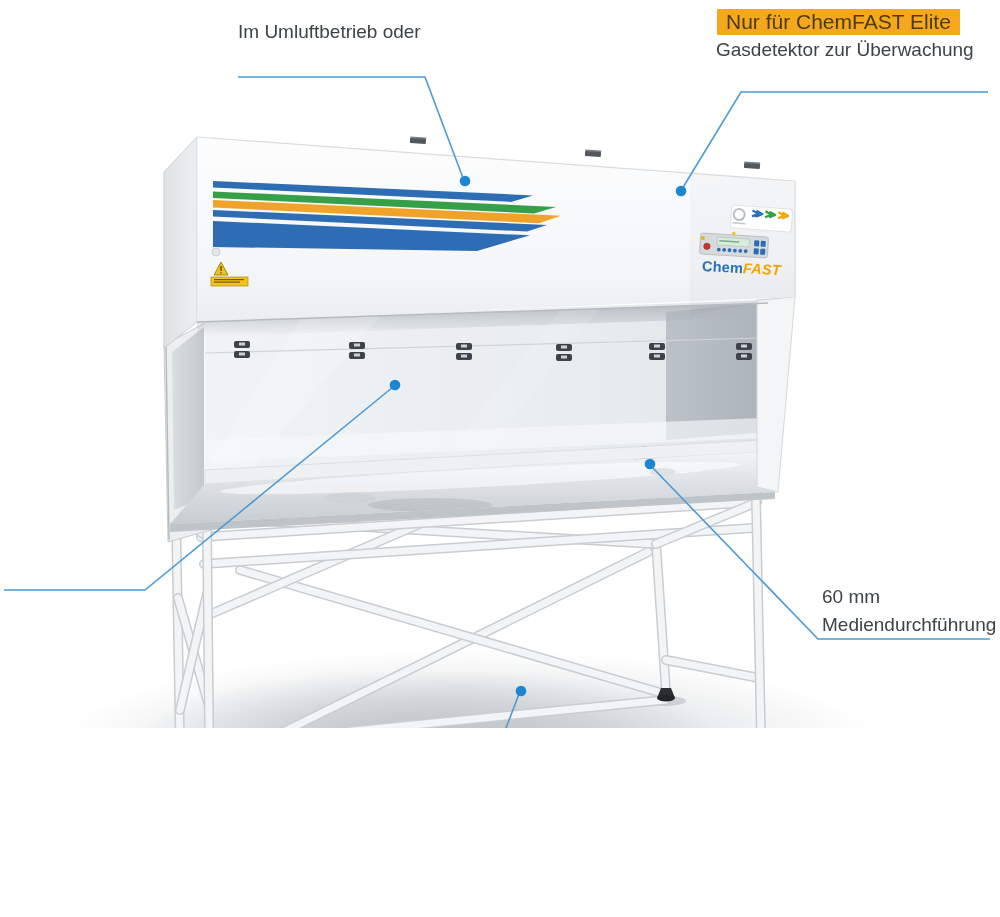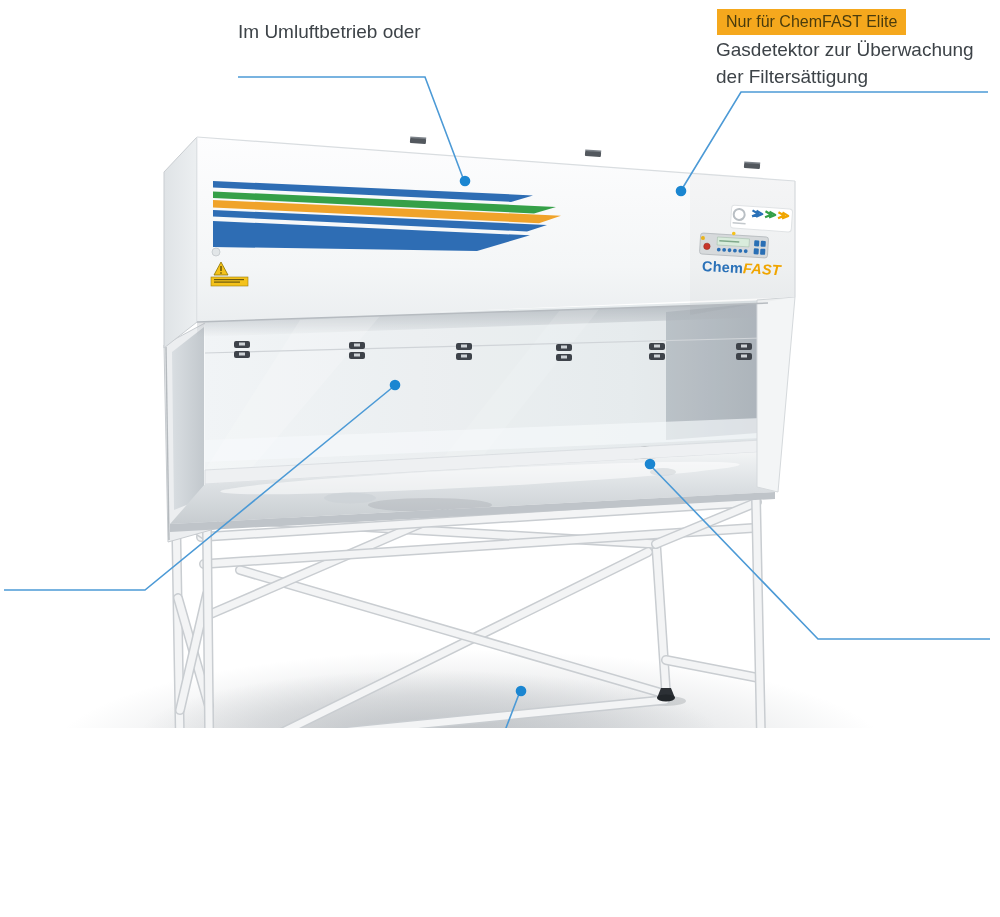--- a/index.html
+++ b/index.html
@@ -8,21 +8,21 @@
     --stripe-blue:#2e6db4; --stripe-green:#35a048; --stripe-orange:#f0a32a;
     --logo-blue:#2a71b8; --logo-orange:#f0a500;
   }
   html,body{margin:0;padding:0;background:#fff;}
   .stage{position:relative;width:1000px;height:728px;background:#fff;overflow:hidden;
          font-family:Liberation Sans, sans-serif;}
   .stage svg{position:absolute;left:0;top:0;}
   .label{position:absolute;color:var(--label-text);font-size:19px;line-height:29px;white-space:nowrap;}
   .label div{white-space:nowrap;}
   .badge{position:absolute;left:717px;top:9px;background:var(--badge-bg);color:var(--badge-text);
-         font-size:16px;line-height:21px;padding:2px 9px 3px 9px;white-space:nowrap;}
+         font-size:21px;line-height:21px;padding:2px 9px 3px 9px;white-space:nowrap;}
   .cl-line{fill:none;stroke:var(--callout-line);stroke-width:1.6px;}
   .cl-dot{fill:var(--callout-dot);}
   .stripe-b{fill:var(--stripe-blue);} .stripe-g{fill:var(--stripe-green);} .stripe-o{fill:var(--stripe-orange);}
   .tube-o{stroke:#c9cdd1;stroke-width:10;stroke-linecap:round;}
   .tube-i{stroke:#f3f4f5;stroke-width:7;stroke-linecap:round;}
   .wordmark{position:absolute;left:702px;top:258px;font-size:14.5px;font-weight:bold;
             letter-spacing:.2px;transform:rotate(3deg);transform-origin:left center;white-space:nowrap;}
   .wordmark .chem{color:var(--logo-blue);}
   .wordmark .fast{color:var(--logo-orange);font-style:italic;}
 </style>
@@ -302,23 +302,26 @@
   </g>
 </svg>
 
 <div class="label" style="left:238px;top:17px;">
   <div>Im Umluftbetrieb oder</div>
 </div>
 
 <div class="badge">Nur für ChemFAST Elite</div>
 <div class="label" style="left:716px;top:36px;line-height:27px;">
   <div>Gasdetektor zur Überwachung</div>
-  <div>der Filtersättigung</div>
-</div>
-
-
+</div>
+
+
+<div class="label" style="left:822px;top:583px;line-height:28px;">
+  <div>60 mm</div>
+  <div>Mediendurchführung</div>
+</div>
 
 
 <div class="wordmark">
   <span class="chem">Chem</span><span class="fast">FAST</span>
 </div>
 
 </div>
 
 </body></html>

